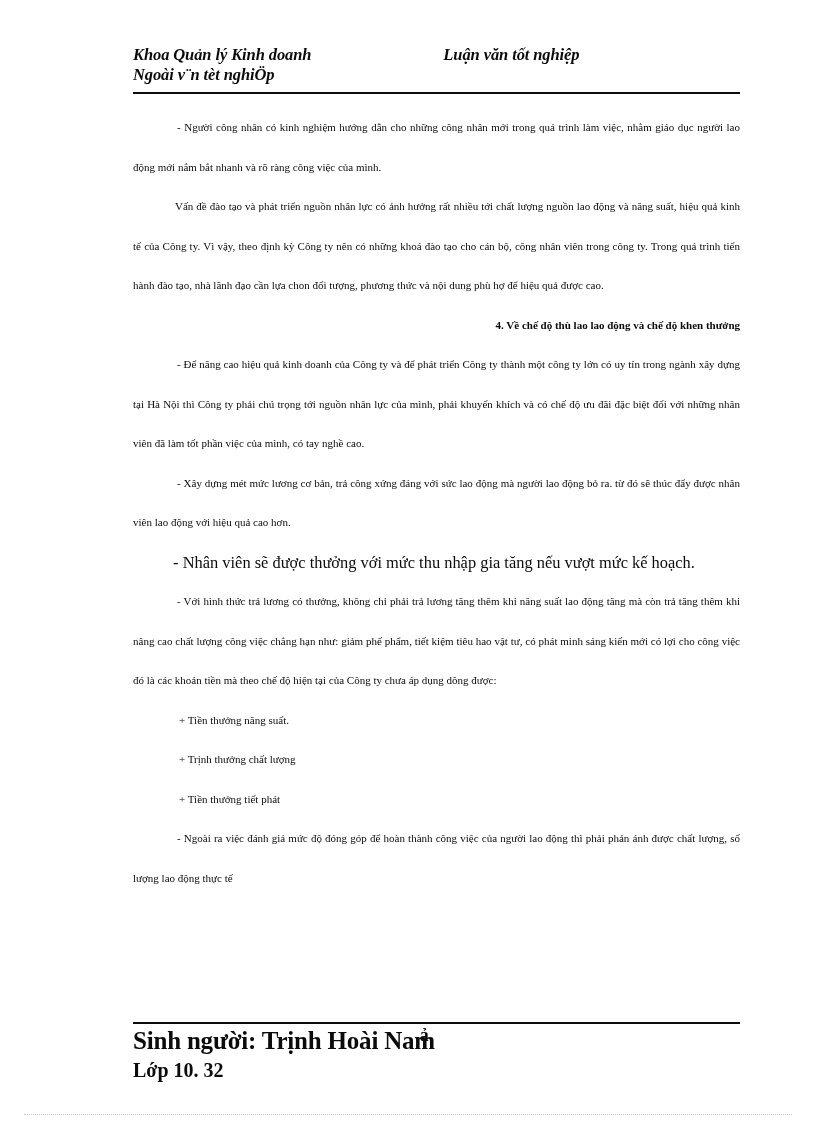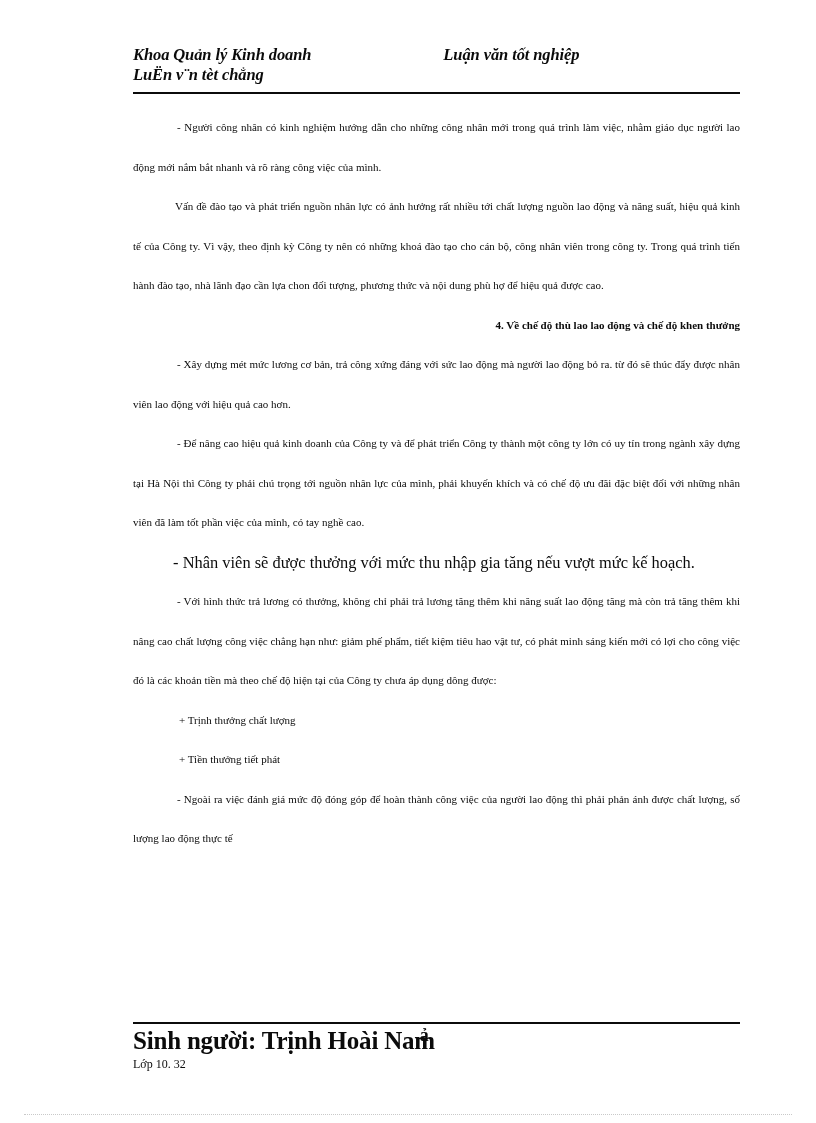--- a/index.html
+++ b/index.html
@@ -116,22 +116,22 @@
     display: inline-block;
   }
   .glyph-overlap .over {
     position: absolute;
     left: 0.30em;
     top: -0.04em;
     font-size: 0.72em;
     font-weight: bold;
   }
   .footer-class {
-    font-weight: normal;
-    font-size: 12px;
+    font-weight: bold;
+    font-size: 20px;
     line-height: 1.3;
     margin-top: 2px;
   }
 
   
   .scan-edge {
     position: absolute;
     left: 24px;
     top: 1114px;
     width: 768px;
@@ -142,40 +142,41 @@
 </head>
 <body>
 
 <div class="page">
 
   <div class="header">
     <div class="header-row">
       <span class="header-left">Khoa Quản lý Kinh doanh</span>
       <span class="header-right">Luận văn tốt nghiệp</span>
     </div>
-    <span class="header-sub">LuËn v¨n tèt chẳng</span>
+    <span class="header-sub">Ngoài v¨n tèt nghiÖp</span>
   </div>
   <div class="header-rule"></div>
 
   <div class="body-block">
 
     <p class="para bullet">- Người công nhân có kinh nghiệm hướng dẫn cho những công nhân mới trong quá trình làm việc, nhằm giáo dục người lao động mới nắm bắt nhanh và rõ ràng công việc của mình.</p>
 
     <p class="para">Vấn đề đào tạo và phát triển nguồn nhân lực có ảnh hưởng rất nhiều tới chất lượng nguồn lao động và năng suất, hiệu quả kinh tế của Công ty. Vì vậy, theo định kỳ Công ty nên có những khoá đào tạo cho cán bộ, công nhân viên trong công ty. Trong quá trình tiến hành đào tạo, nhà lãnh đạo cần lựa chon đối tượng, phương thức và nội dung phù hợ để hiệu quả được cao.</p>
 
     <p class="para heading">4. Về chế độ thù lao lao động và chế độ khen thưởng</p>
 
+    <p class="para bullet">- Để nâng cao hiệu quả kinh doanh của Công ty và để phát triển Công ty thành một công ty lớn có uy tín trong ngành xây dựng tại Hà Nội thì Công ty phải chú trọng tới nguồn nhân lực của mình, phải khuyến khích và có chế độ ưu đãi đặc biệt đối với những nhân viên đã làm tốt phần việc của mình, có tay nghề cao.</p>
+
     <p class="para bullet">- Xây dựng mét mức lương cơ bản, trả công xứng đáng với sức lao động mà người lao động bỏ ra. từ đó sẽ thúc đẩy được nhân viên lao động với hiệu quả cao hơn.</p>
-
-    <p class="para bullet">- Để nâng cao hiệu quả kinh doanh của Công ty và để phát triển Công ty thành một công ty lớn có uy tín trong ngành xây dựng tại Hà Nội thì Công ty phải chú trọng tới nguồn nhân lực của mình, phải khuyến khích và có chế độ ưu đãi đặc biệt đối với những nhân viên đã làm tốt phần việc của mình, có tay nghề cao.</p>
 
     <p class="para condensed">- Nhân viên sẽ được thưởng với mức thu nhập gia tăng nếu vượt mức kế hoạch.</p>
 
     <p class="para bullet">- Với hình thức trả lương có thưởng, không chỉ phải trả lương tăng thêm khi năng suất lao động tăng mà còn trả tăng thêm khi nâng cao chất lượng công việc chẳng hạn như: giảm phế phẩm, tiết kiệm tiêu hao vật tư, có phát minh sáng kiến mới có lợi cho công việc đó là các khoản tiền mà theo chế độ hiện tại của Công ty chưa áp dụng dông được:</p>
 
+    <p class="para plus">+ Tiền thưởng năng suất.</p>
 
     <p class="para plus">+ Trịnh thưởng chất lượng</p>
 
     <p class="para plus">+ Tiền thưởng tiết phát</p>
 
     <p class="para bullet">- Ngoài ra việc đánh giá mức độ đóng góp để hoàn thành công việc của người lao động thì phải phản ánh được chất lượng, số lượng lao động thực tế</p>
 
   </div>
 
   <div class="footer-rule"></div>

